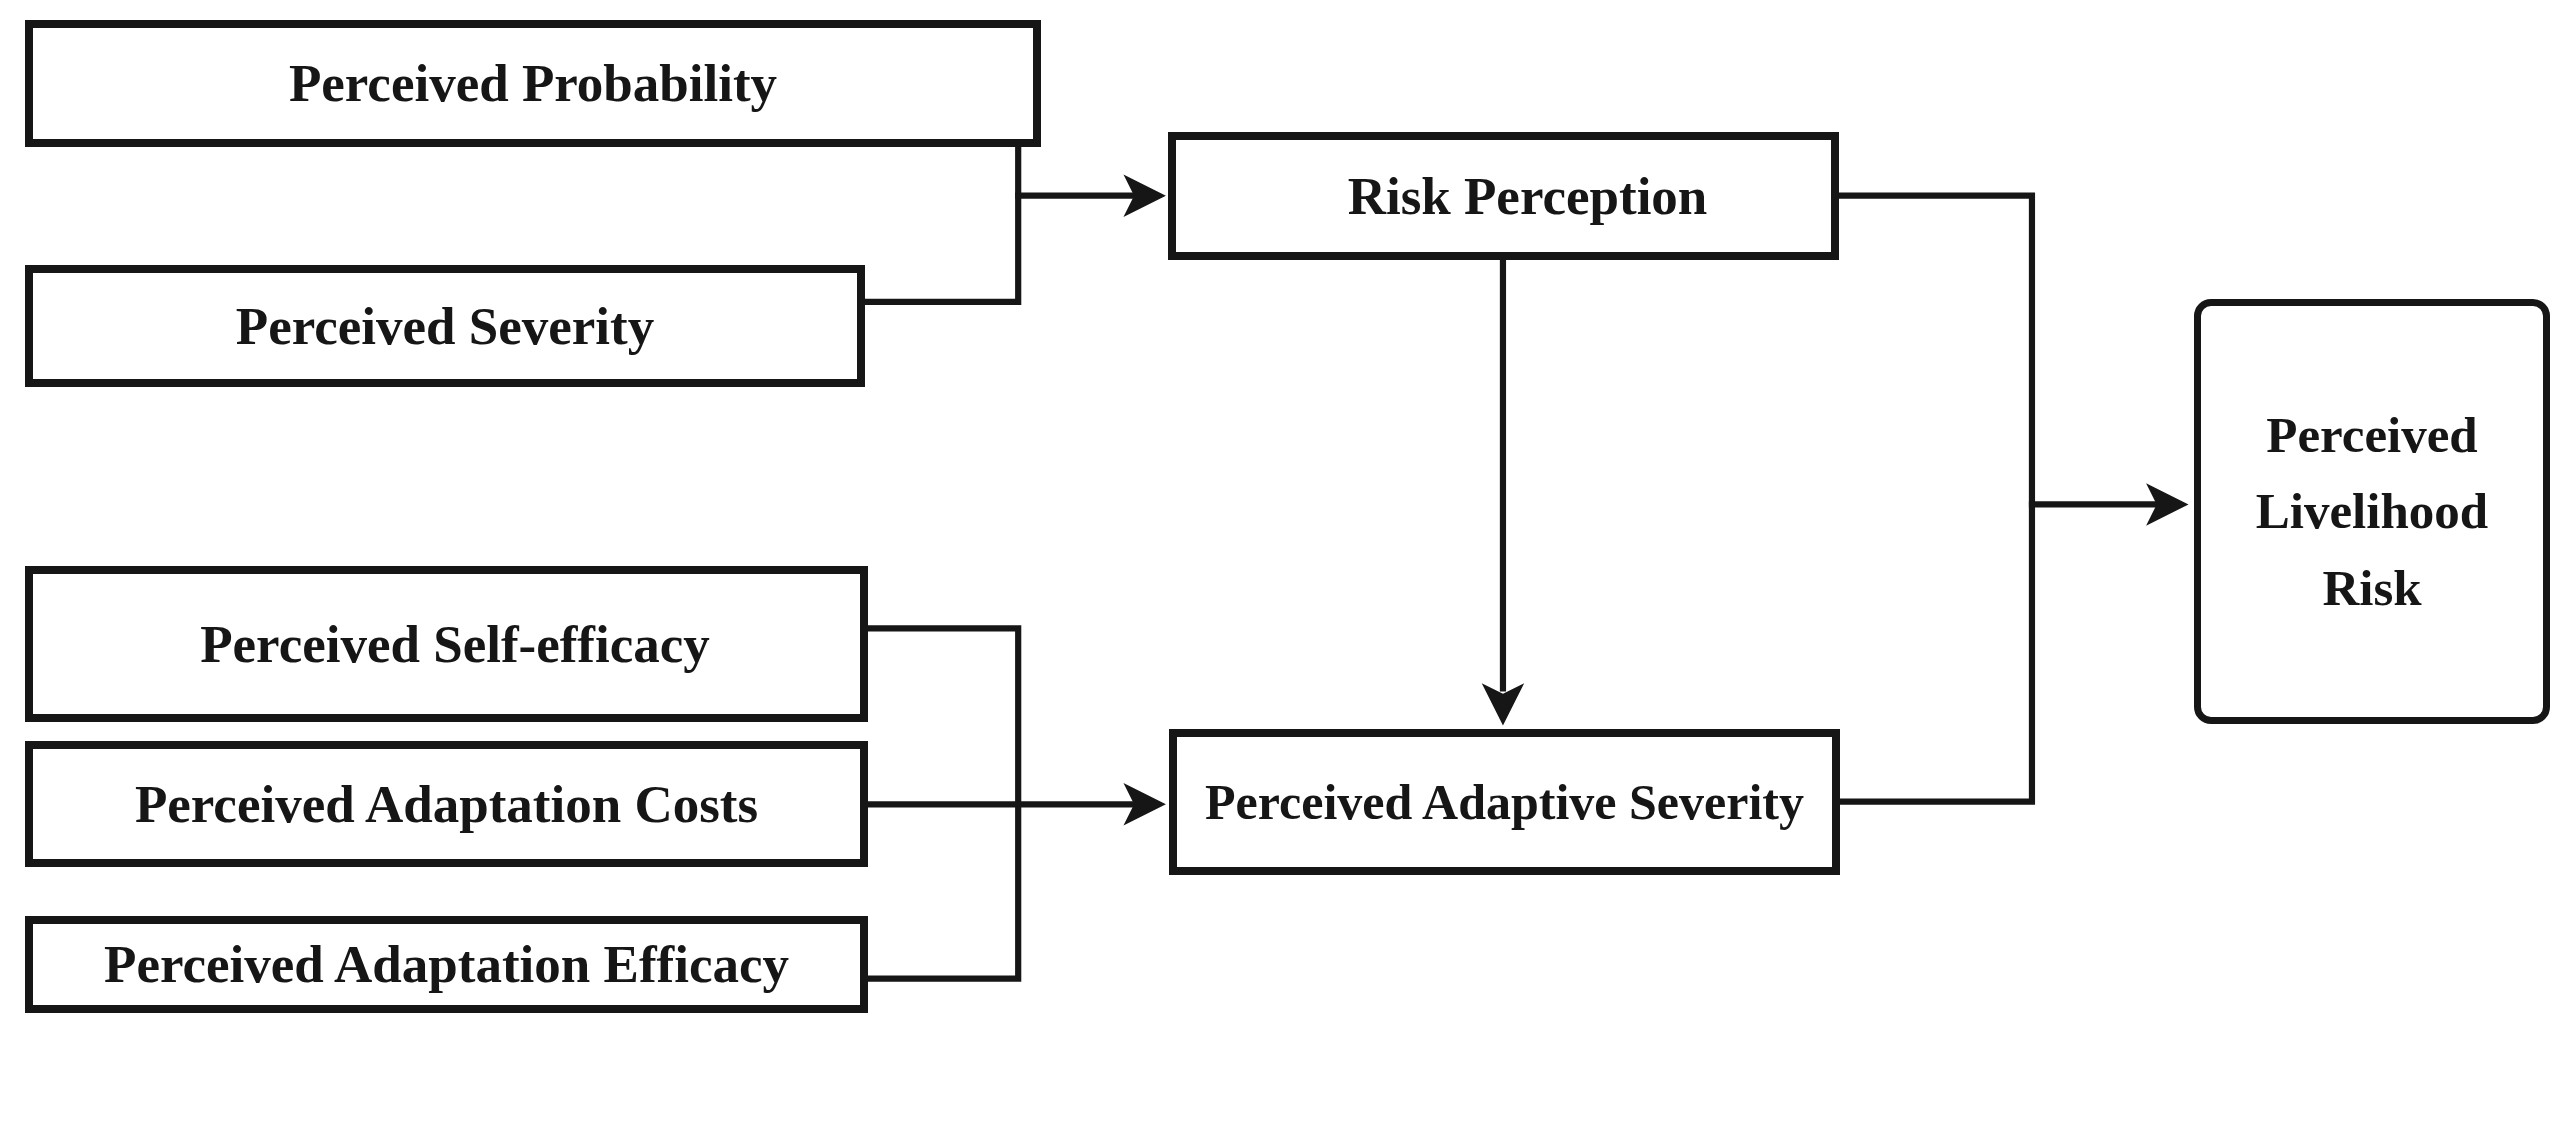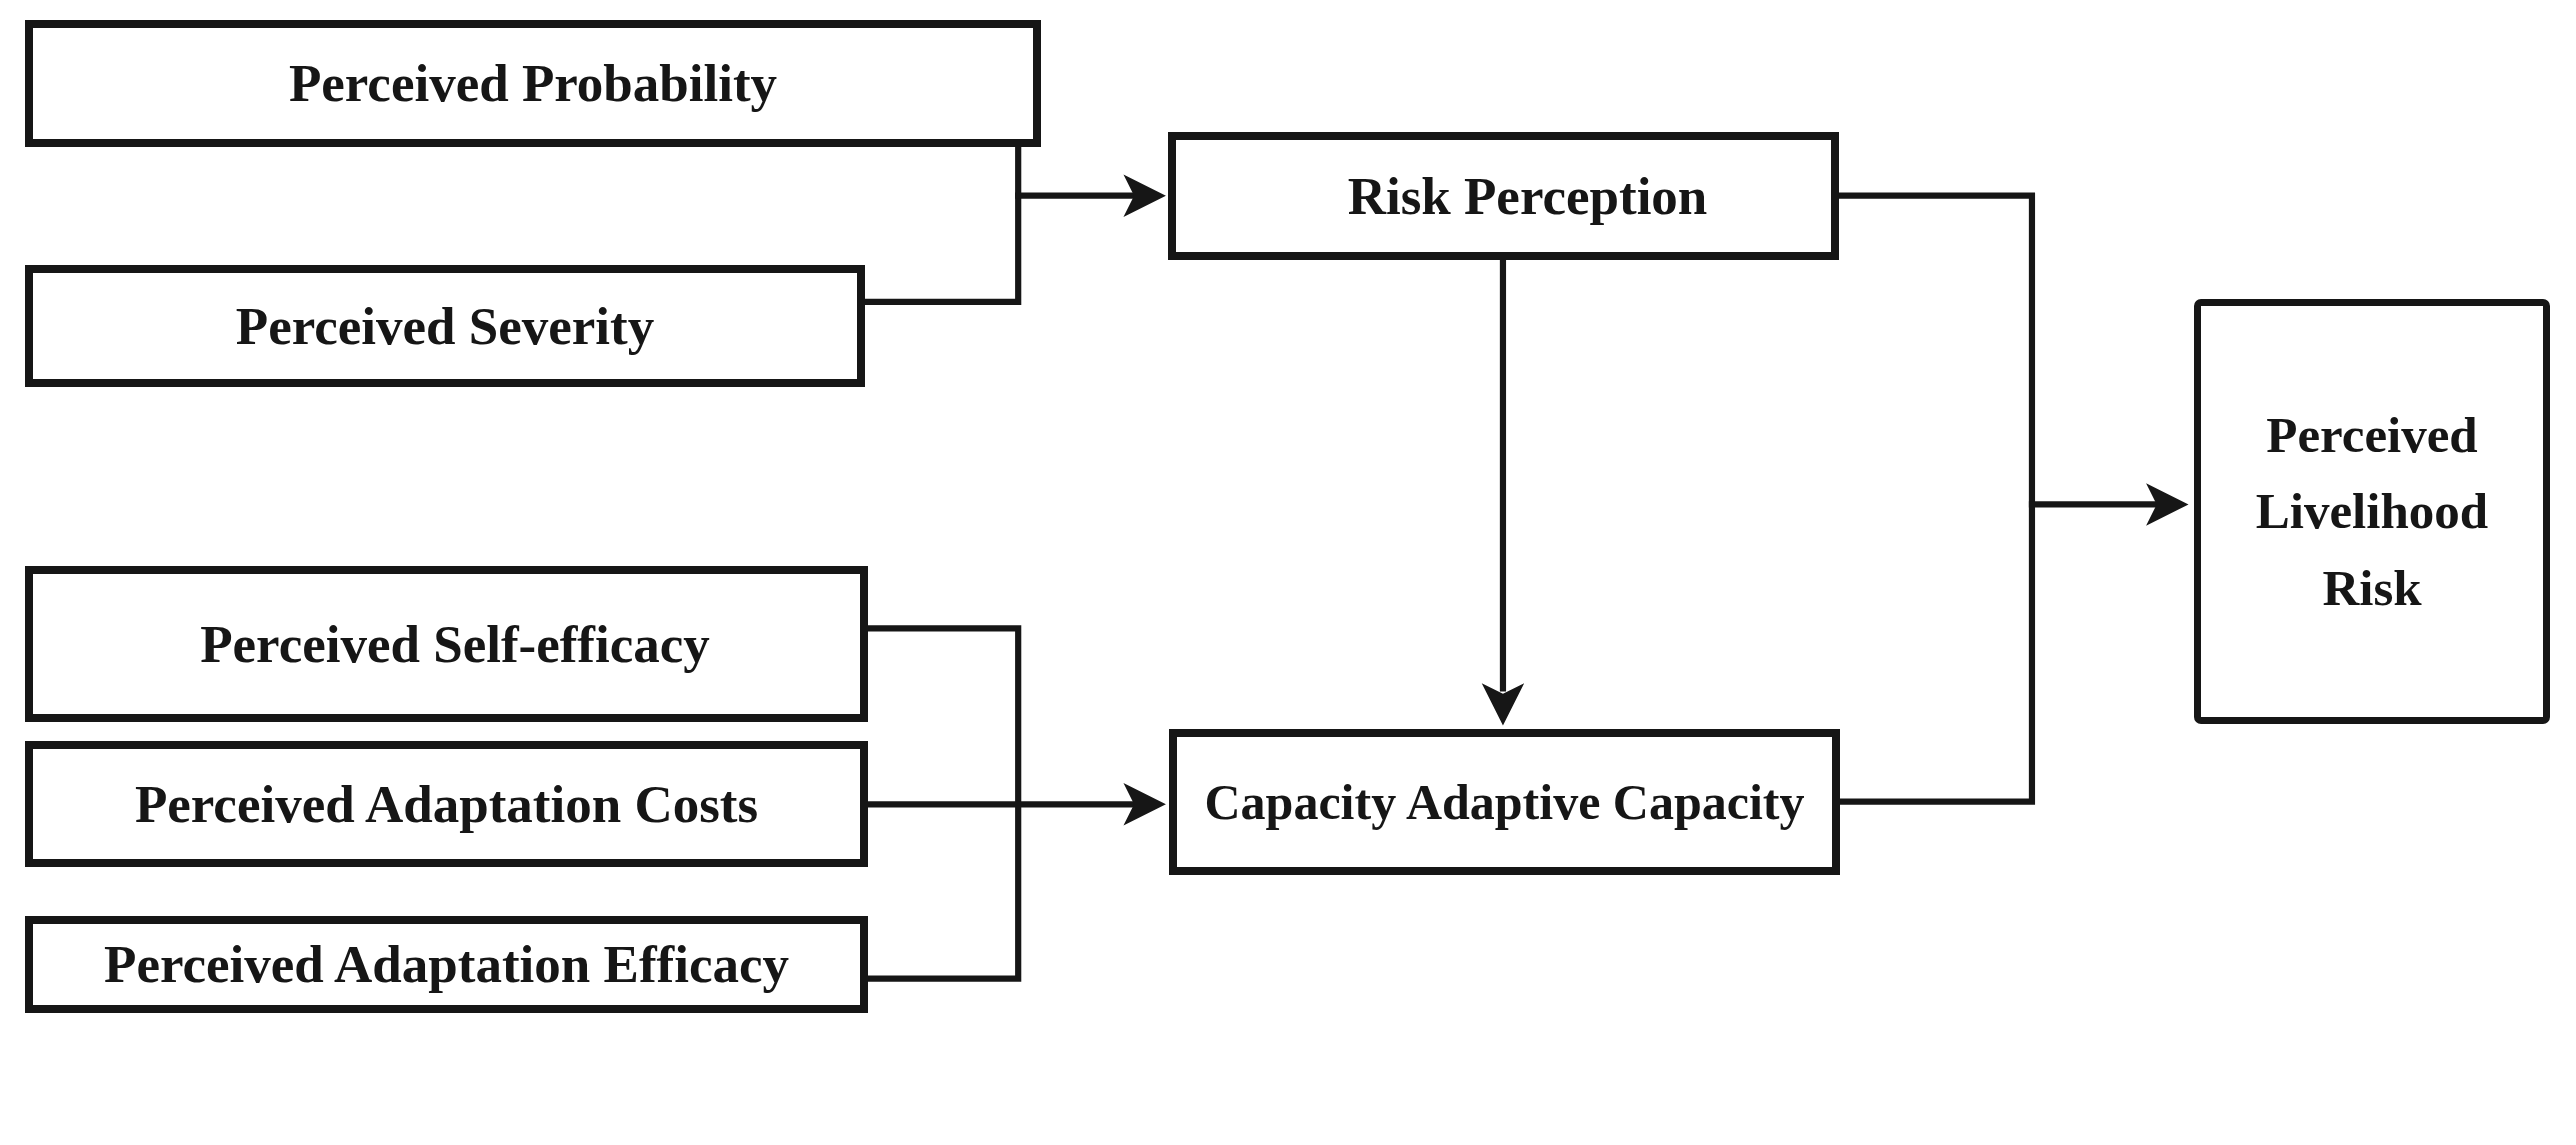--- a/index.html
+++ b/index.html
@@ -15,21 +15,21 @@
   .edge { stroke:var(--line); stroke-width:7; fill:none; stroke-linecap:square; }
   .arrowhead { fill:var(--line); stroke:none; }
   .node {
     position:absolute; box-sizing:border-box;
     border:8px solid var(--line); background:var(--bg);
     display:flex; align-items:center; justify-content:center;
     text-align:center; font-weight:bold; color:var(--line);
     font-size:53px; line-height:1.25;
   }
   .node .lbl { display:block; padding:0 16px; }
-  .node.rounded { border-radius:7px; border-width:7px; font-size:51px; line-height:1.5; }
+  .node.rounded { border-radius:17px; border-width:7px; font-size:51px; line-height:1.5; }
   .node.two-line { font-size:50px; line-height:1.3; }
   .node.two-line .lbl { padding:0 23px; }
   .node.rounded .lbl { padding:0 30px; }
   
   #n-prob  { left:25px;   top:19.5px;   width:1016px; height:127px; }
   #n-sev   { left:25px;   top:241px;  width:840px; height:122px;margin-top:24px; }
   #n-self  { left:25px;   top:566px;  width:843px; height:156px;padding-left:17px; }
   #n-costs { left:25px;   top:741px;  width:843px; height:126px; }
   #n-adapt { left:25px;   top:916px; width:843px; height:97px; }
   #n-risk  { left:1168px; top:132px;  width:671px; height:128px;padding-left:48px; }
@@ -80,21 +80,21 @@
 
   <div class="node" id="n-adapt">
     <span class="lbl">Perceived Adaptation Efficacy</span>
   </div>
 
   <div class="node" id="n-risk">
     <span class="lbl">Risk Perception</span>
   </div>
 
   <div class="node two-line" id="n-cap">
-    <span class="lbl">Capacity Adaptive Capacity</span>
+    <span class="lbl">Perceived Adaptive Severity</span>
   </div>
 
   <div class="node rounded" id="n-plr">
     <span class="lbl">Perceived Livelihood Risk</span>
   </div>
 
 </div>
 
 
 </body></html>

